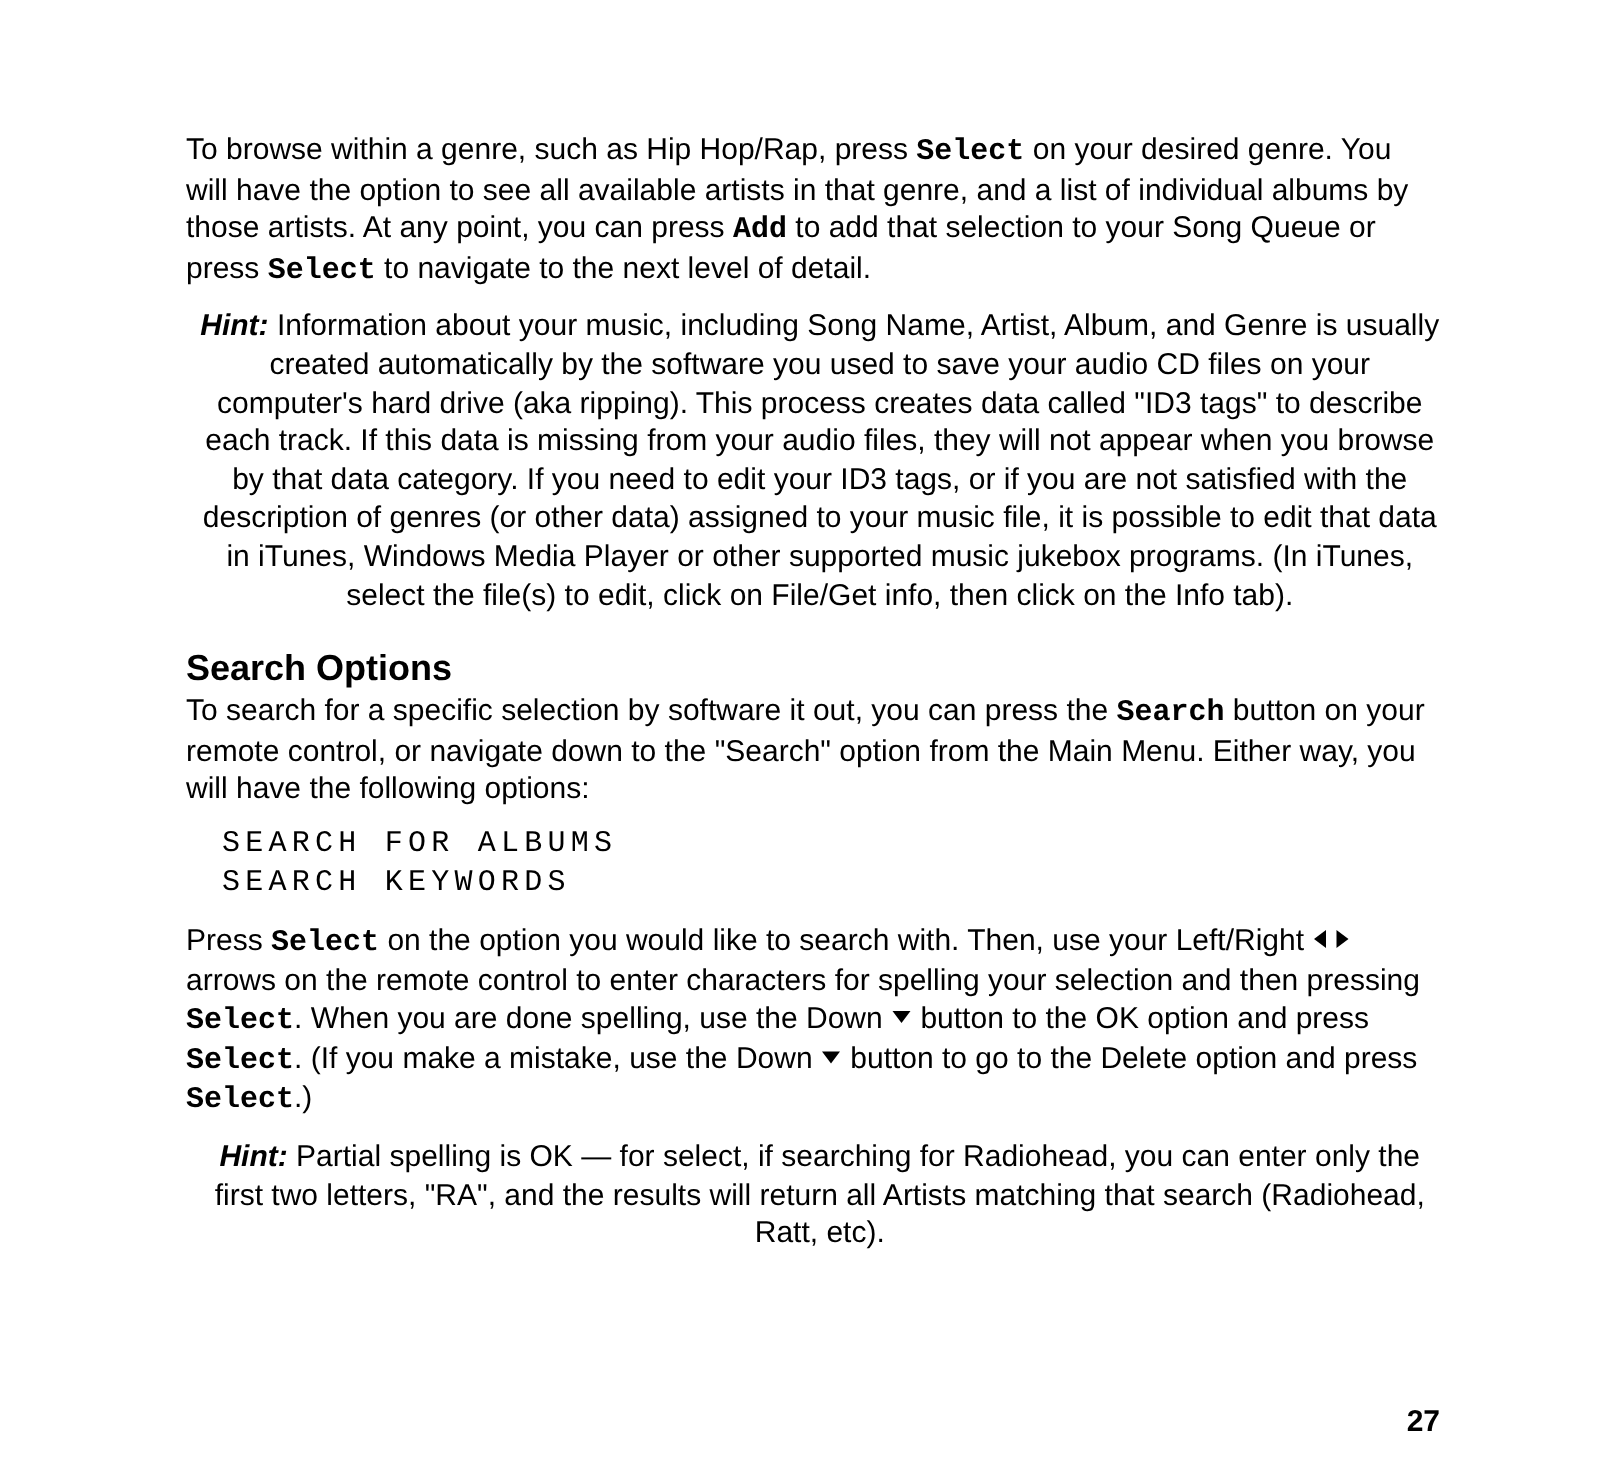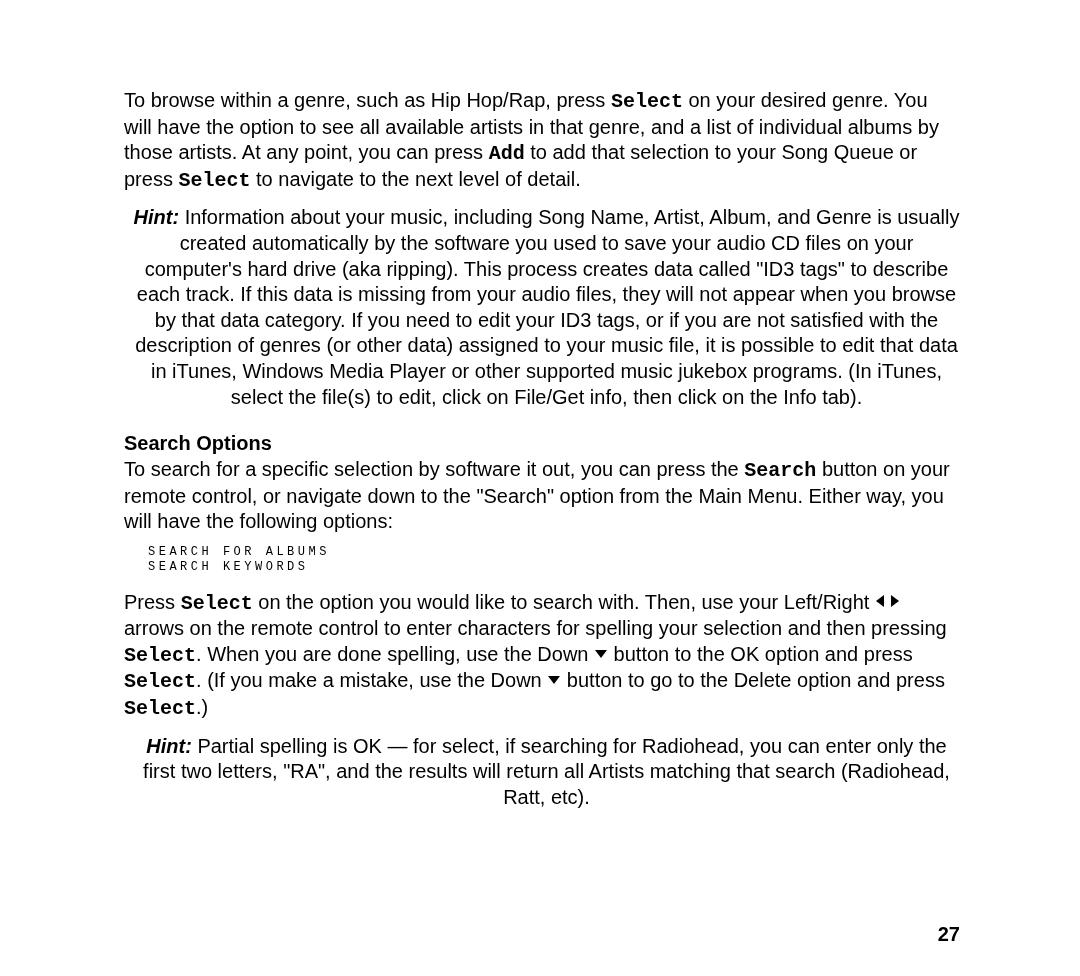--- a/index.html
+++ b/index.html
@@ -34,38 +34,38 @@
   }
   .hint-label {
     font-style: italic;
     font-weight: 700;
   }
   .bold {
     font-weight: 700;
     font-family: Liberation Mono, monospace;
   }
   .section-heading {
-    font-size: 20px;
+    font-size: 24px;
     font-weight: 700;
     margin: 22px 0 2px 0;
   }
   .menu-list {
     margin: 10px 0 14px 24px;
   }
   .menu-item {
     font-family: "Courier New", monospace;
-    font-size: 12px;
+    font-size: 20px;
     letter-spacing: 3.5px;
     line-height: 1.28;
     font-weight: 500;
     text-transform: uppercase;
   }
   .page-number {
     position: absolute;
-    bottom: 30px;
+    bottom: 16px;
     right: 120px;
     font-weight: 700;
     font-size: 20px;
   }
   .arrow {
     display: inline-block;
     vertical-align: middle;
     position: relative;
     top: -2px;
     margin: 0 1px;

